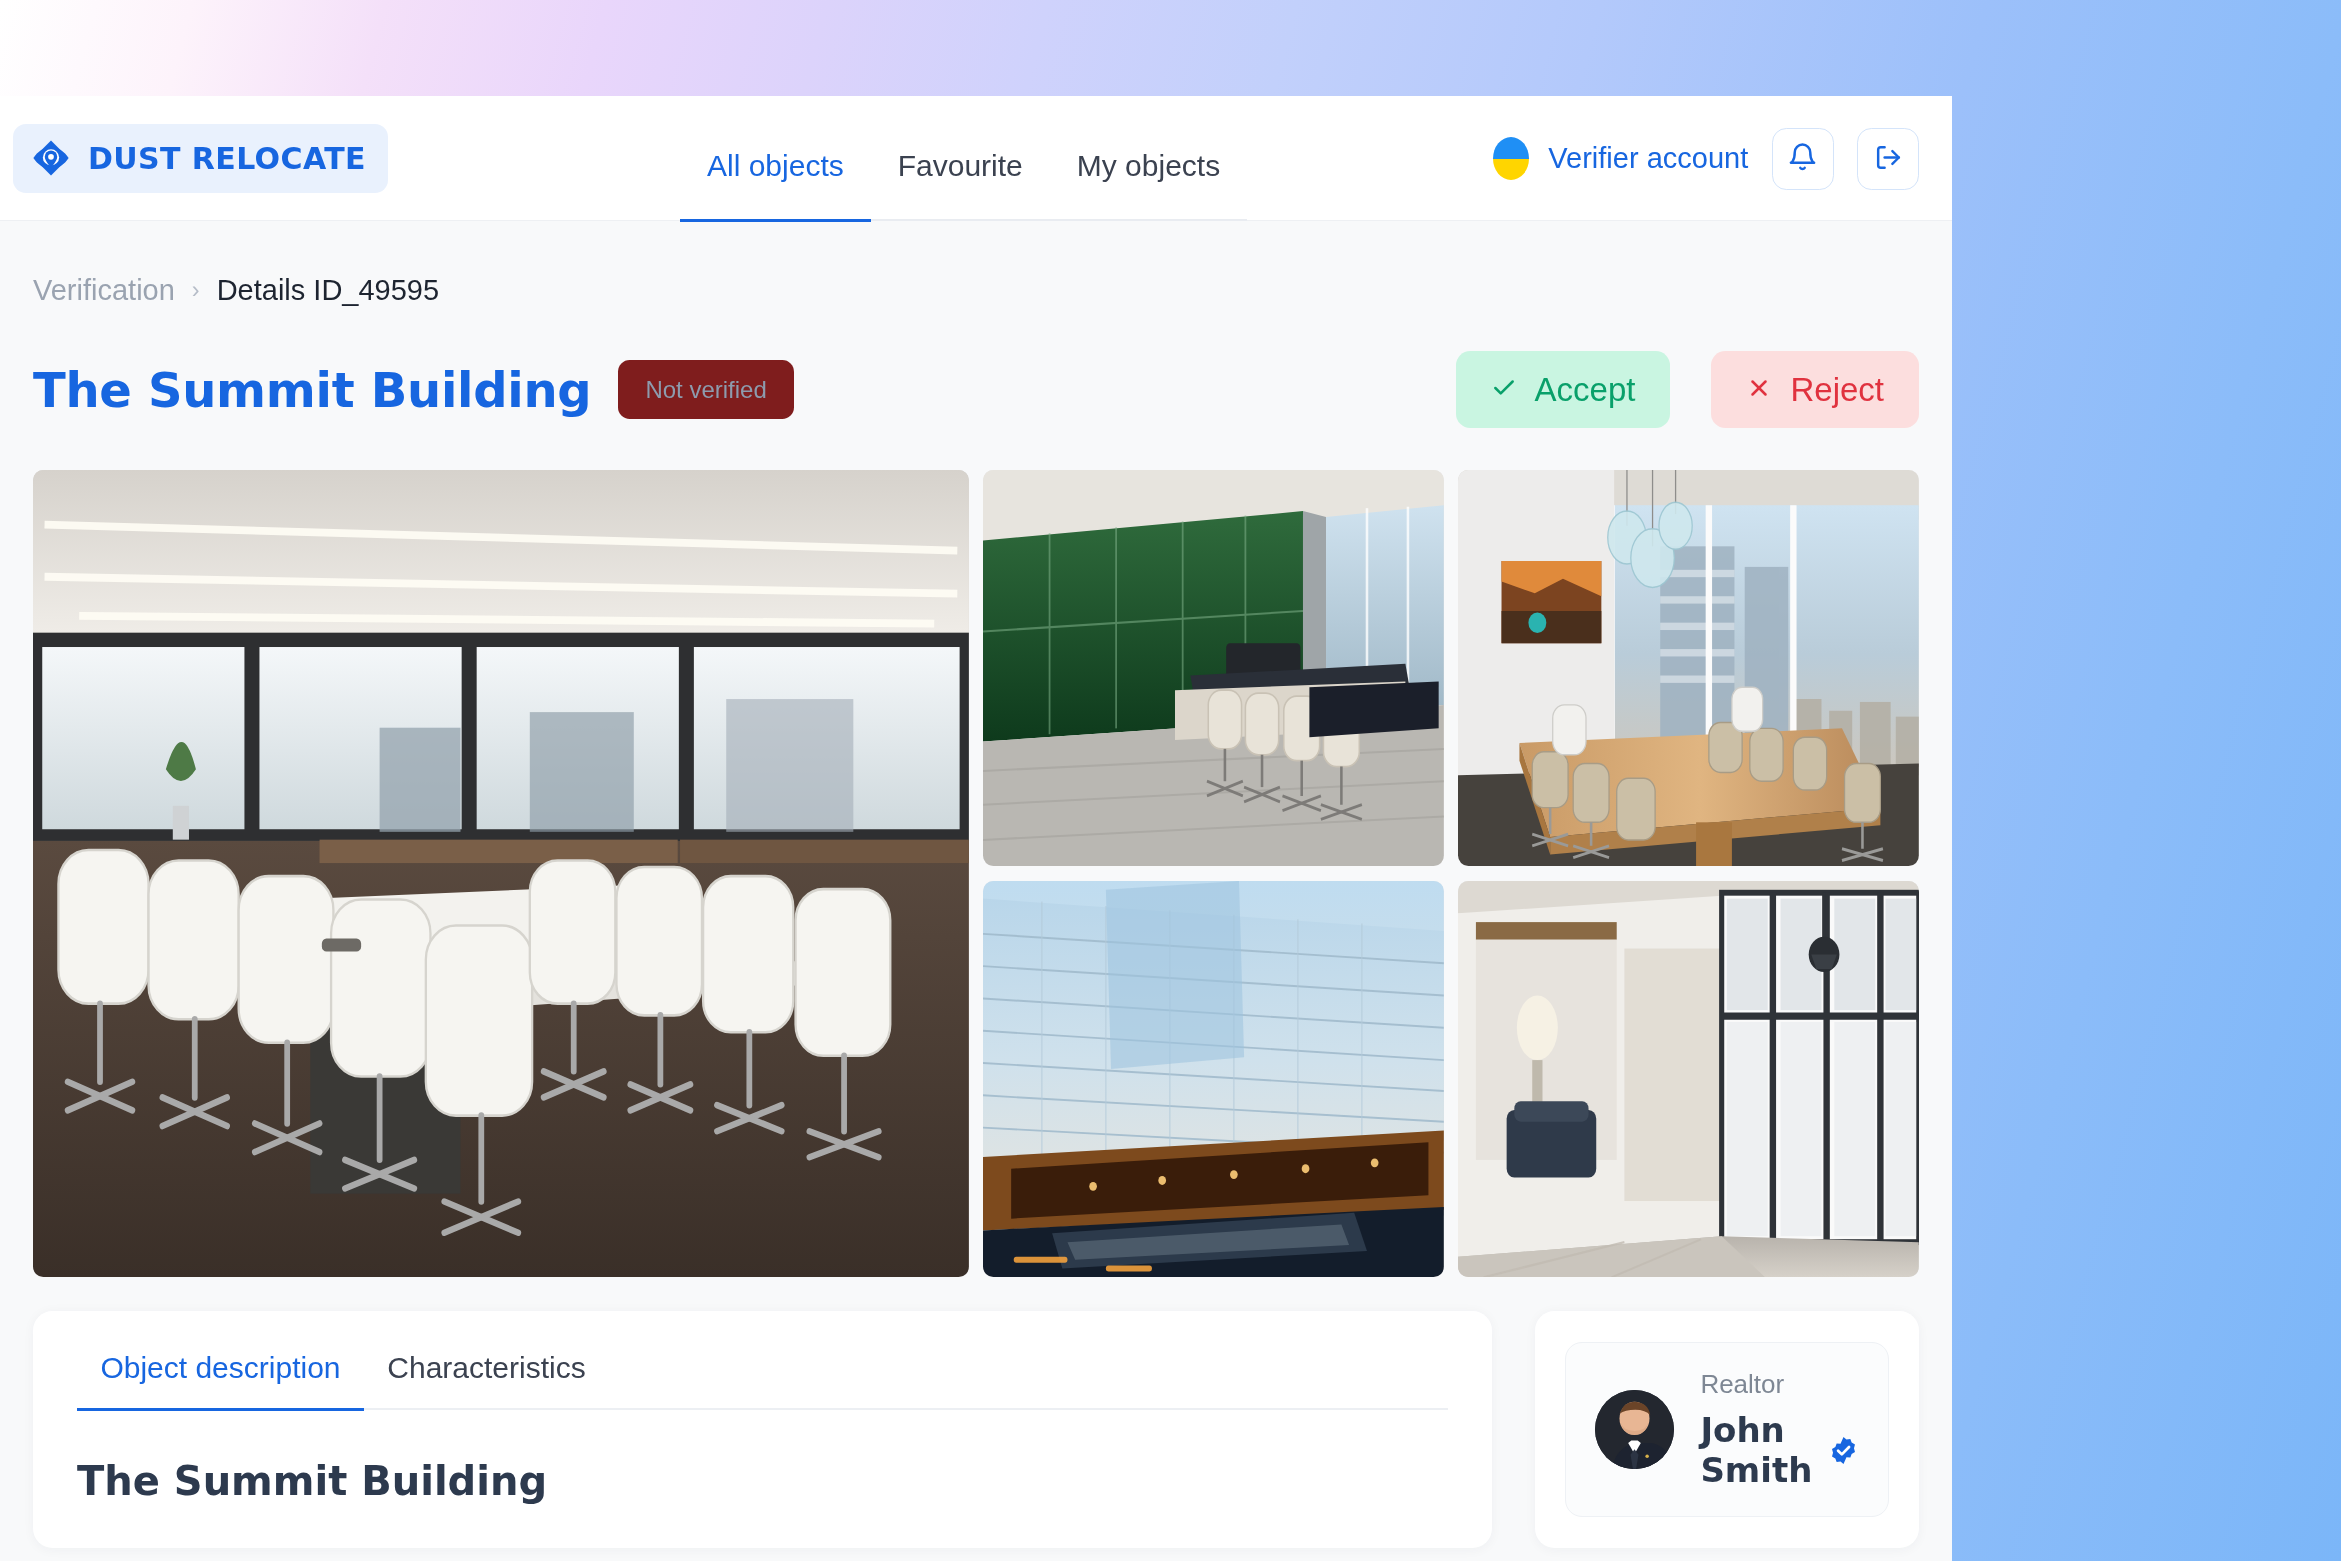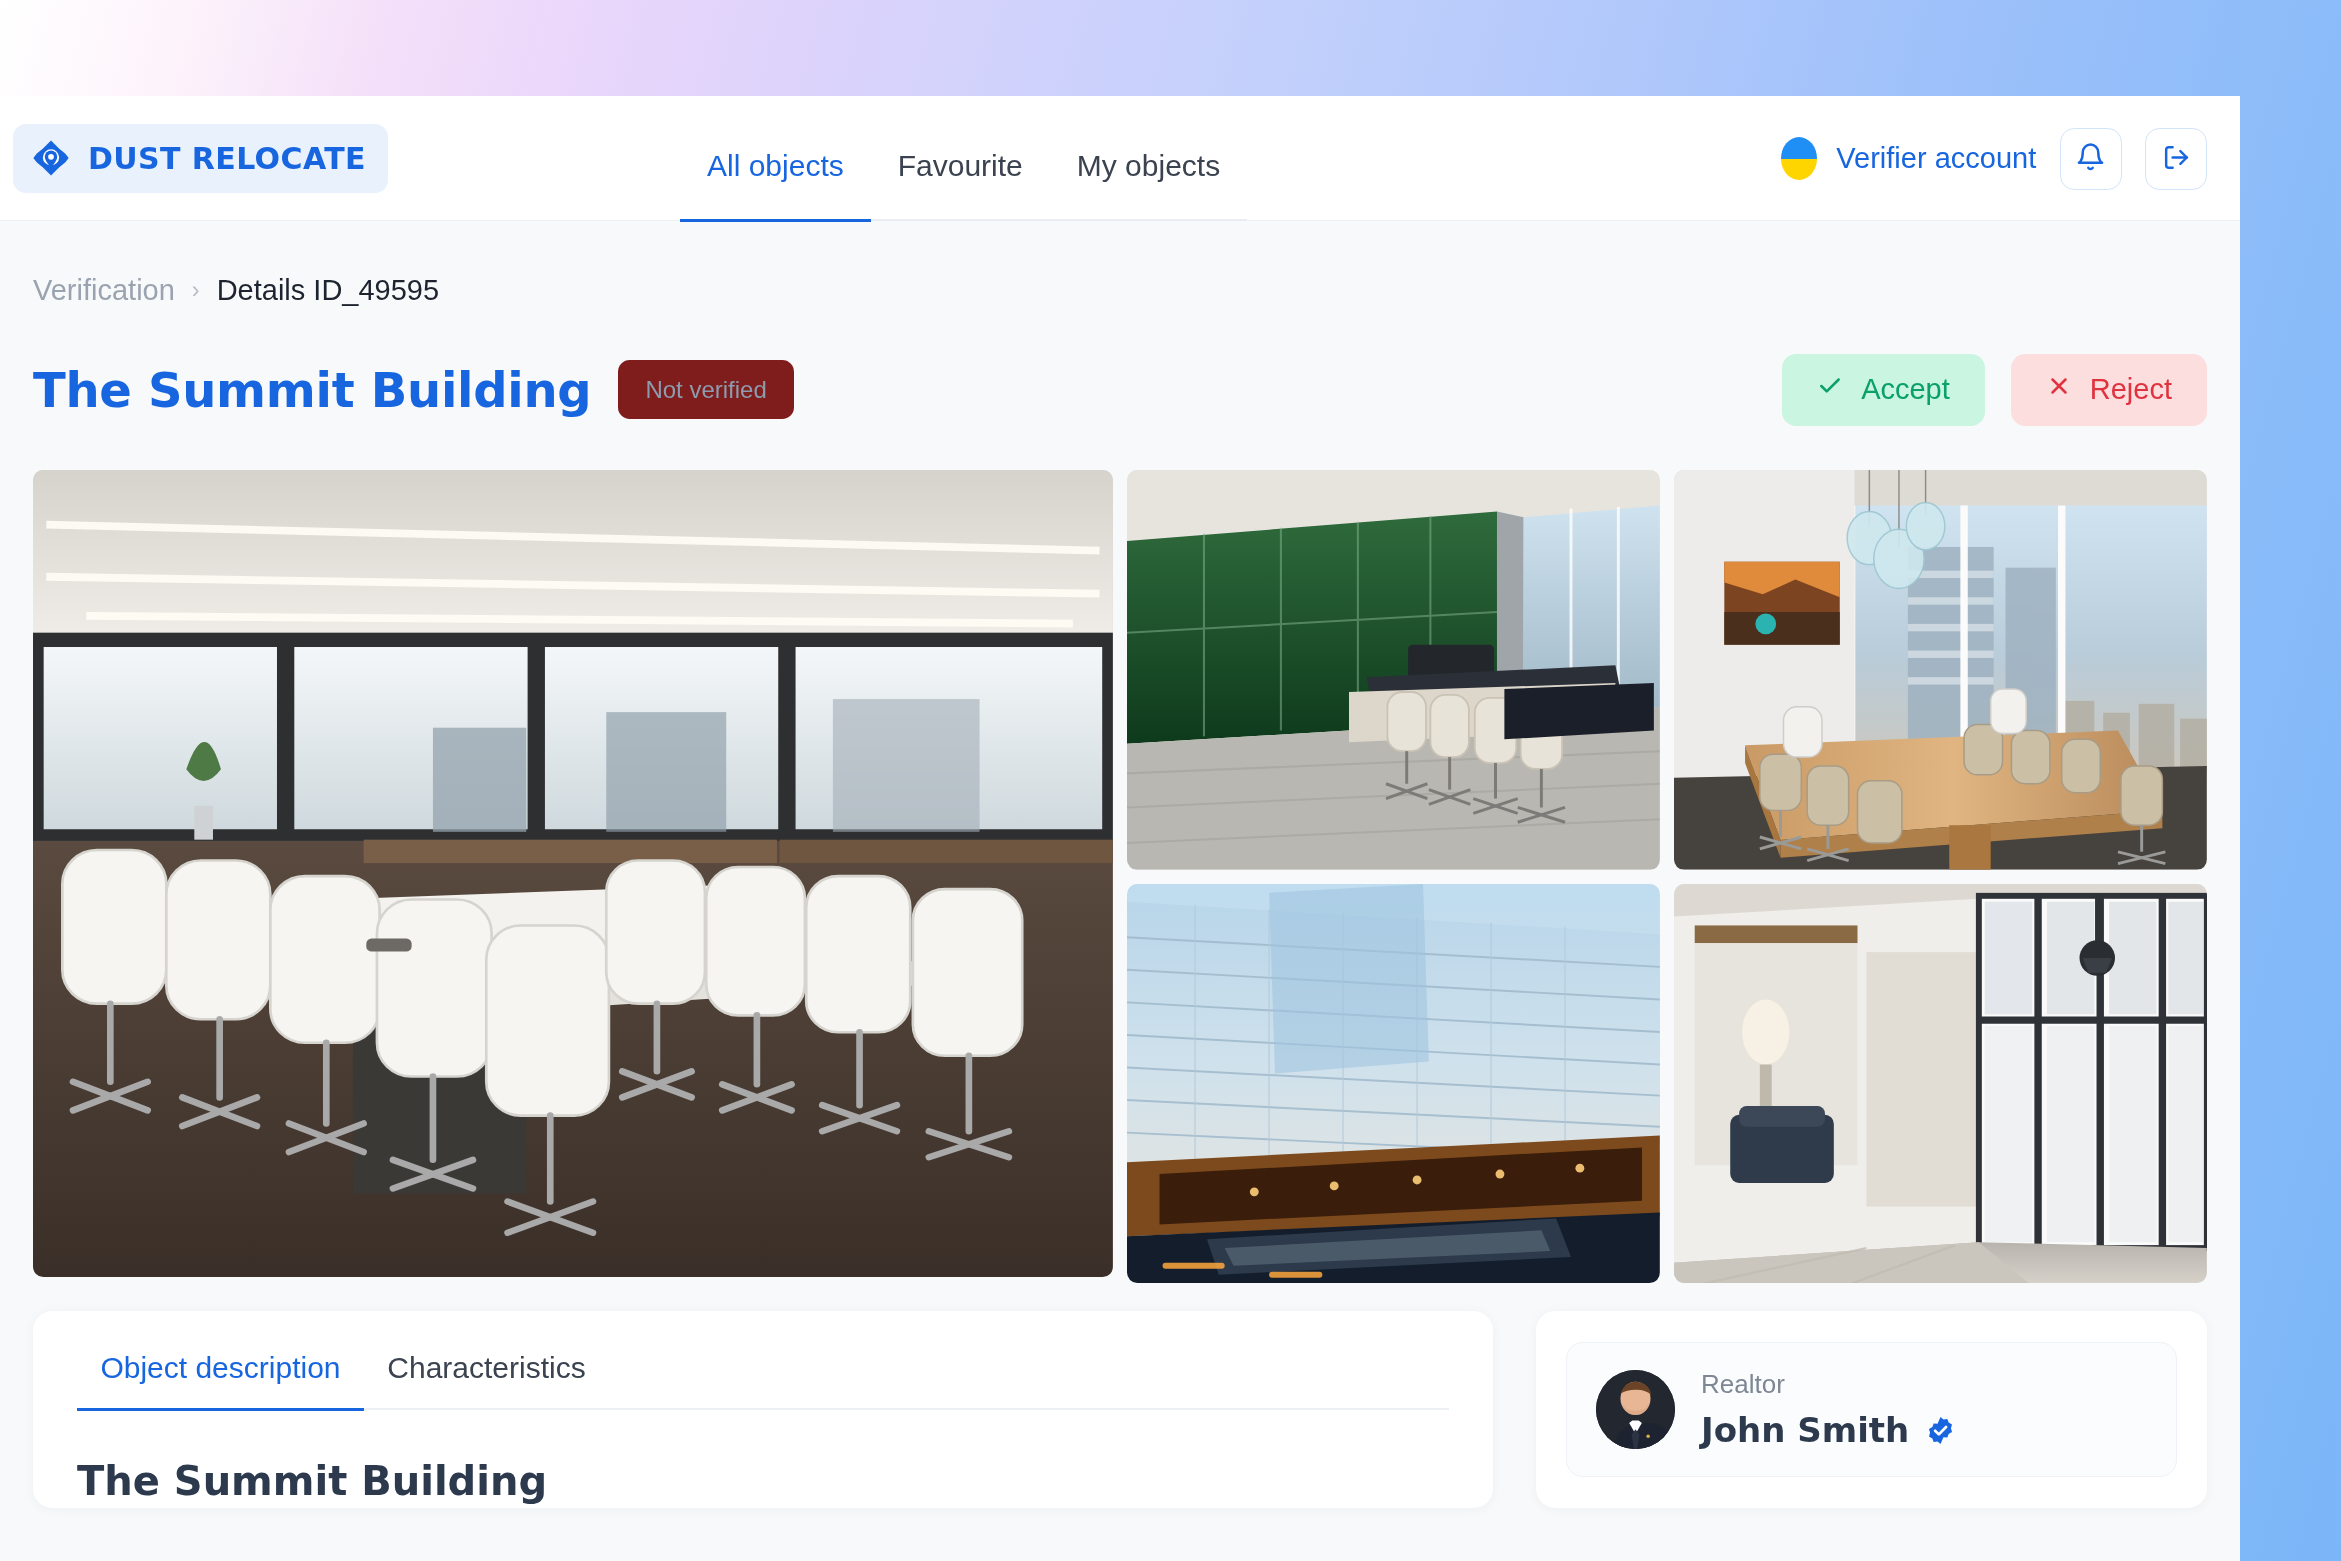--- a/index.html
+++ b/index.html
@@ -11,21 +11,21 @@
         #e9d6fb 22%, #dcd3fb 30%, #cfd2fc 38%,
         #c2d0fb 47%, #b3c9fb 58%, #9cc0fa 72%,
         #8bbcf9 85%, #7bb6f8 100%);
     overflow: hidden;
   }
 
   
   .app {
     position: absolute;
     left: 0; top: 96px;
-    width: 2240px; height: 1465px;
+    width: 1952px; height: 1465px;
     background: #f8f9fa;
     overflow: hidden;
   }
 
   
   .header {
     position: relative;
     height: 125px;
     background: #ffffff;
     border-bottom: 0.7px solid #eef0f3;
@@ -139,26 +139,27 @@
   }
   .title-actions {
     margin-left: auto;
     display: flex;
     gap: 26px;
   }
   .act-btn {
     display: flex;
     align-items: center;
     gap: 18px;
-    font-size: 29px;
+    font-size: 33px;
     padding: 19.5px 35px;
     border-radius: 14.3px;
     border: none;
     cursor: pointer;
     font-family: "Liberation Sans", sans-serif;
+    margin-left: 15px;
   }
   .act-accept { background: #c9f5e1; color: #09a06a; }
   .act-reject { background: #fcdede; color: #e0323f; }
 
   
   .gallery {
     margin-top: 44px;
     display: flex;
     gap: 14.3px;
     height: 807px;

